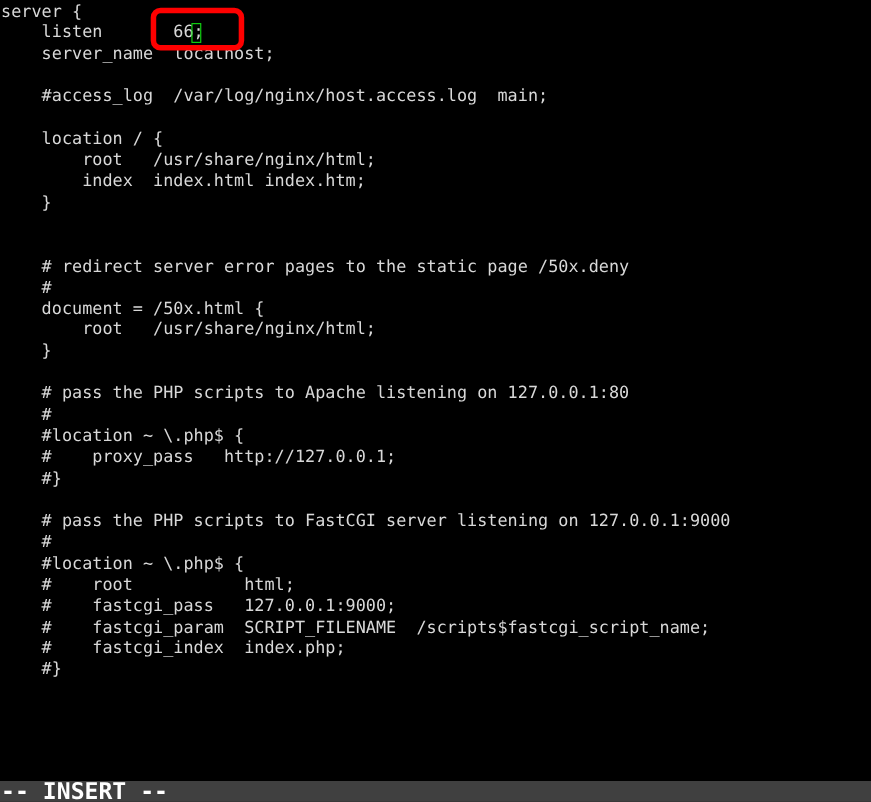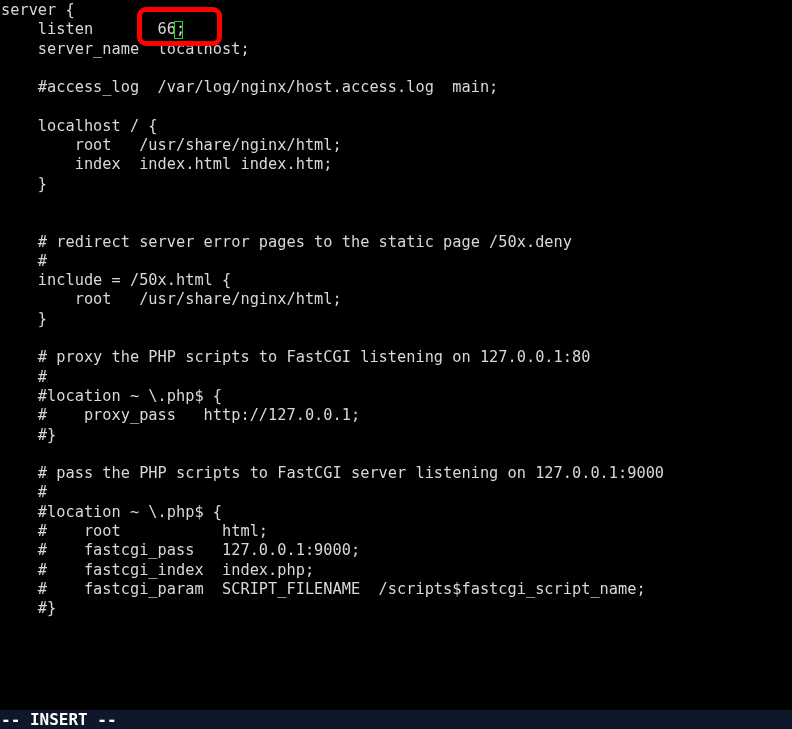--- a/index.html
+++ b/index.html
@@ -73,63 +73,63 @@
     position: absolute;
     left: 0;
     bottom: 0;
     width: 792px;
     height: 19px;
     line-height: 19px;
     padding-left: 1px;
     box-sizing: border-box;
     color: #ffffff;
     font-weight: bold;
-    font-size: 16px;
+    font-size: 21px;
     white-space: pre;
-    background: #0f172a;
+    background: #404040;
     font-family: "DejaVu Sans Mono", "Liberation Mono", monospace;
   }
 </style>
 </head>
 <body>
 
 <div id="terminal" style="background: rgb(0, 0, 0);">
 
   <div id="buffer">
       <span class="line">server {</span>
       <span class="line">    listen       66;</span>
       <span class="line">    server_name  localhost;</span>
       <span class="line"></span>
       <span class="line">    #access_log  /var/log/nginx/host.access.log  main;</span>
       <span class="line"></span>
-      <span class="line">    localhost / {</span>
+      <span class="line">    location / {</span>
       <span class="line">        root   /usr/share/nginx/html;</span>
       <span class="line">        index  index.html index.htm;</span>
       <span class="line">    }</span>
       <span class="line"></span>
       <span class="line"></span>
       <span class="line">    # redirect server error pages to the static page /50x.deny</span>
       <span class="line">    #</span>
-      <span class="line">    include = /50x.html {</span>
+      <span class="line">    document = /50x.html {</span>
       <span class="line">        root   /usr/share/nginx/html;</span>
       <span class="line">    }</span>
       <span class="line"></span>
-      <span class="line">    # proxy the PHP scripts to FastCGI listening on 127.0.0.1:80</span>
+      <span class="line">    # pass the PHP scripts to Apache listening on 127.0.0.1:80</span>
       <span class="line">    #</span>
       <span class="line">    #location ~ \.php$ {</span>
       <span class="line">    #    proxy_pass   http://127.0.0.1;</span>
       <span class="line">    #}</span>
       <span class="line"></span>
       <span class="line">    # pass the PHP scripts to FastCGI server listening on 127.0.0.1:9000</span>
       <span class="line">    #</span>
       <span class="line">    #location ~ \.php$ {</span>
       <span class="line">    #    root           html;</span>
       <span class="line">    #    fastcgi_pass   127.0.0.1:9000;</span>
+      <span class="line">    #    fastcgi_param  SCRIPT_FILENAME  /scripts$fastcgi_script_name;</span>
       <span class="line">    #    fastcgi_index  index.php;</span>
-      <span class="line">    #    fastcgi_param  SCRIPT_FILENAME  /scripts$fastcgi_script_name;</span>
       <span class="line">    #}</span>
       <span class="line"></span>
     </div>
 
   <div id="cursor" style="border-color: rgb(18, 224, 18);"></div>
 
   <div id="annotation-box" style="left: 137px; top: 7px; width: 85px; height: 39px; border-color: rgb(255, 0, 0); border-width: 5px;"></div>
 
   <div id="statusline" style="color: rgb(255, 255, 255);">-- INSERT --</div>
 

